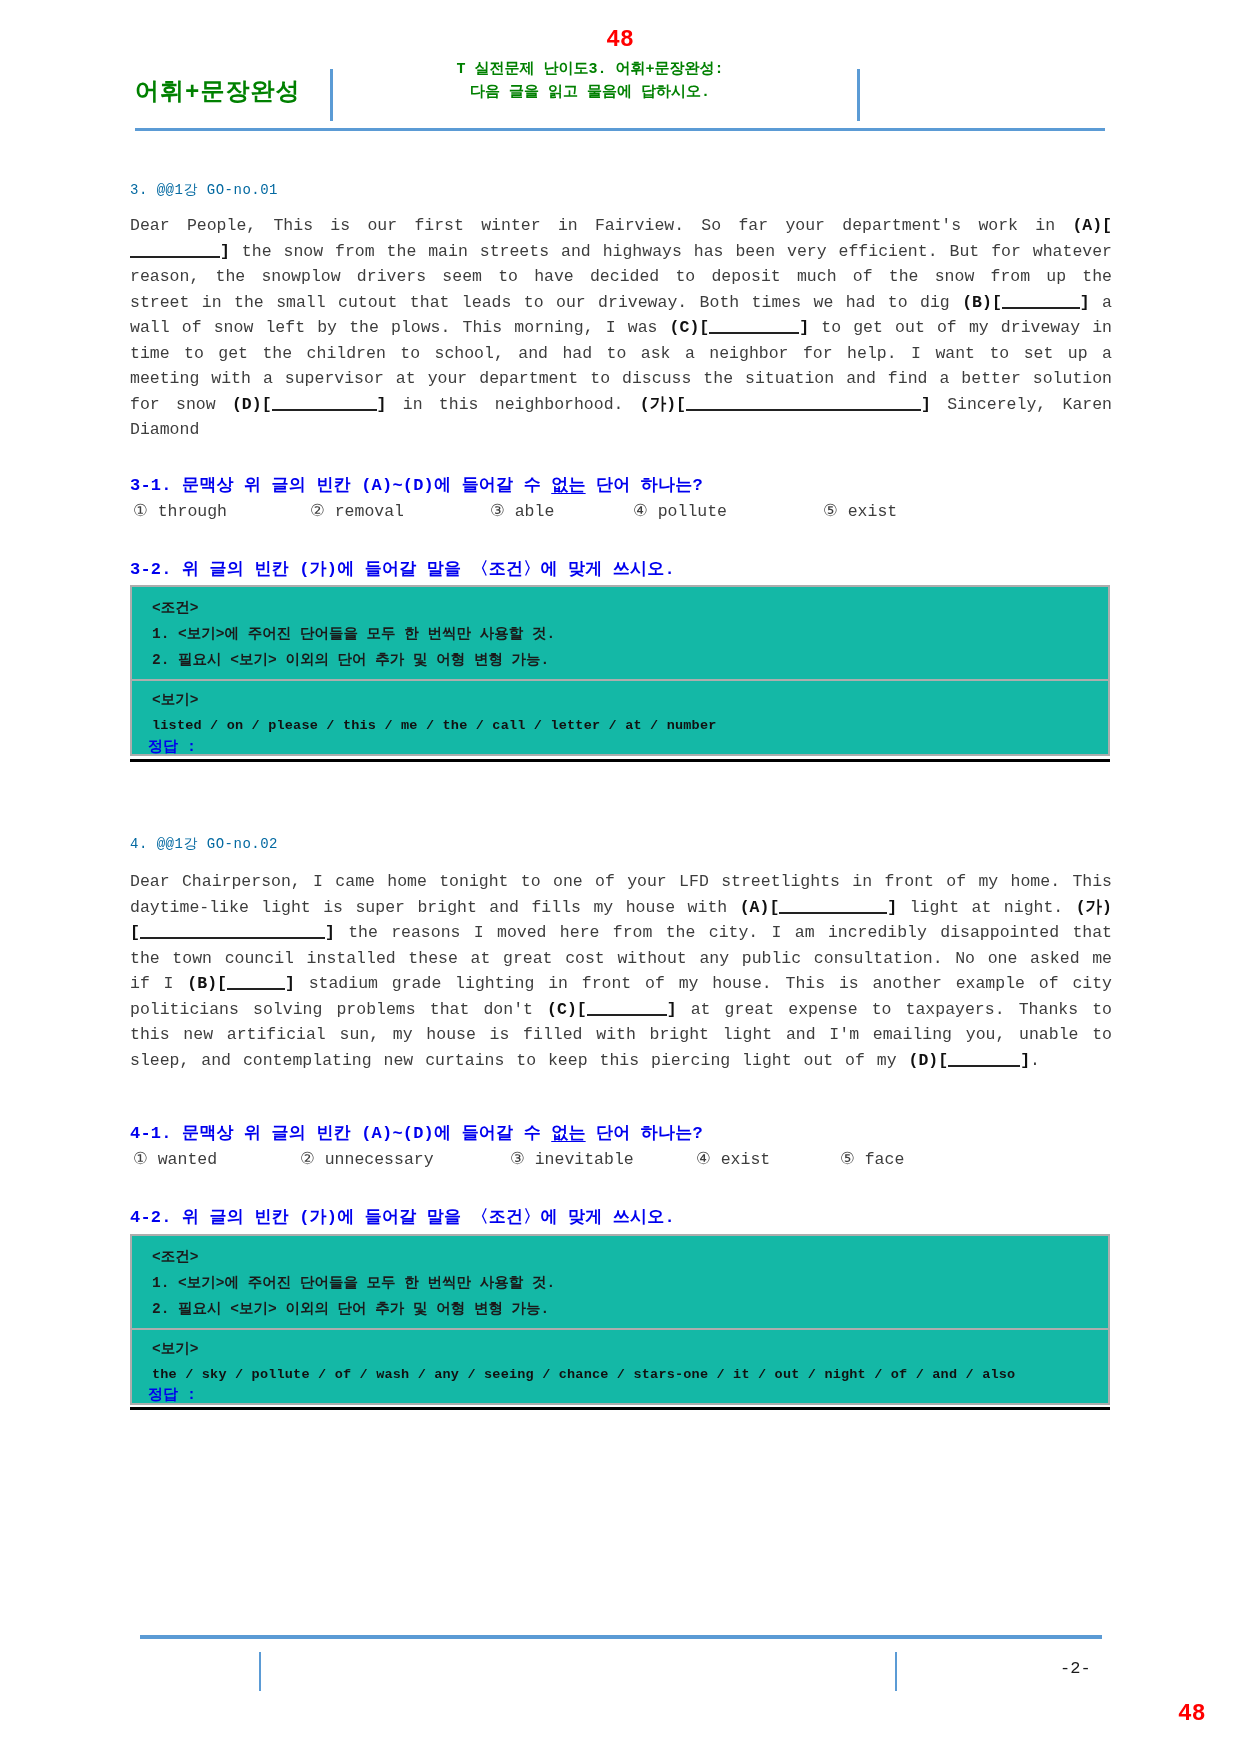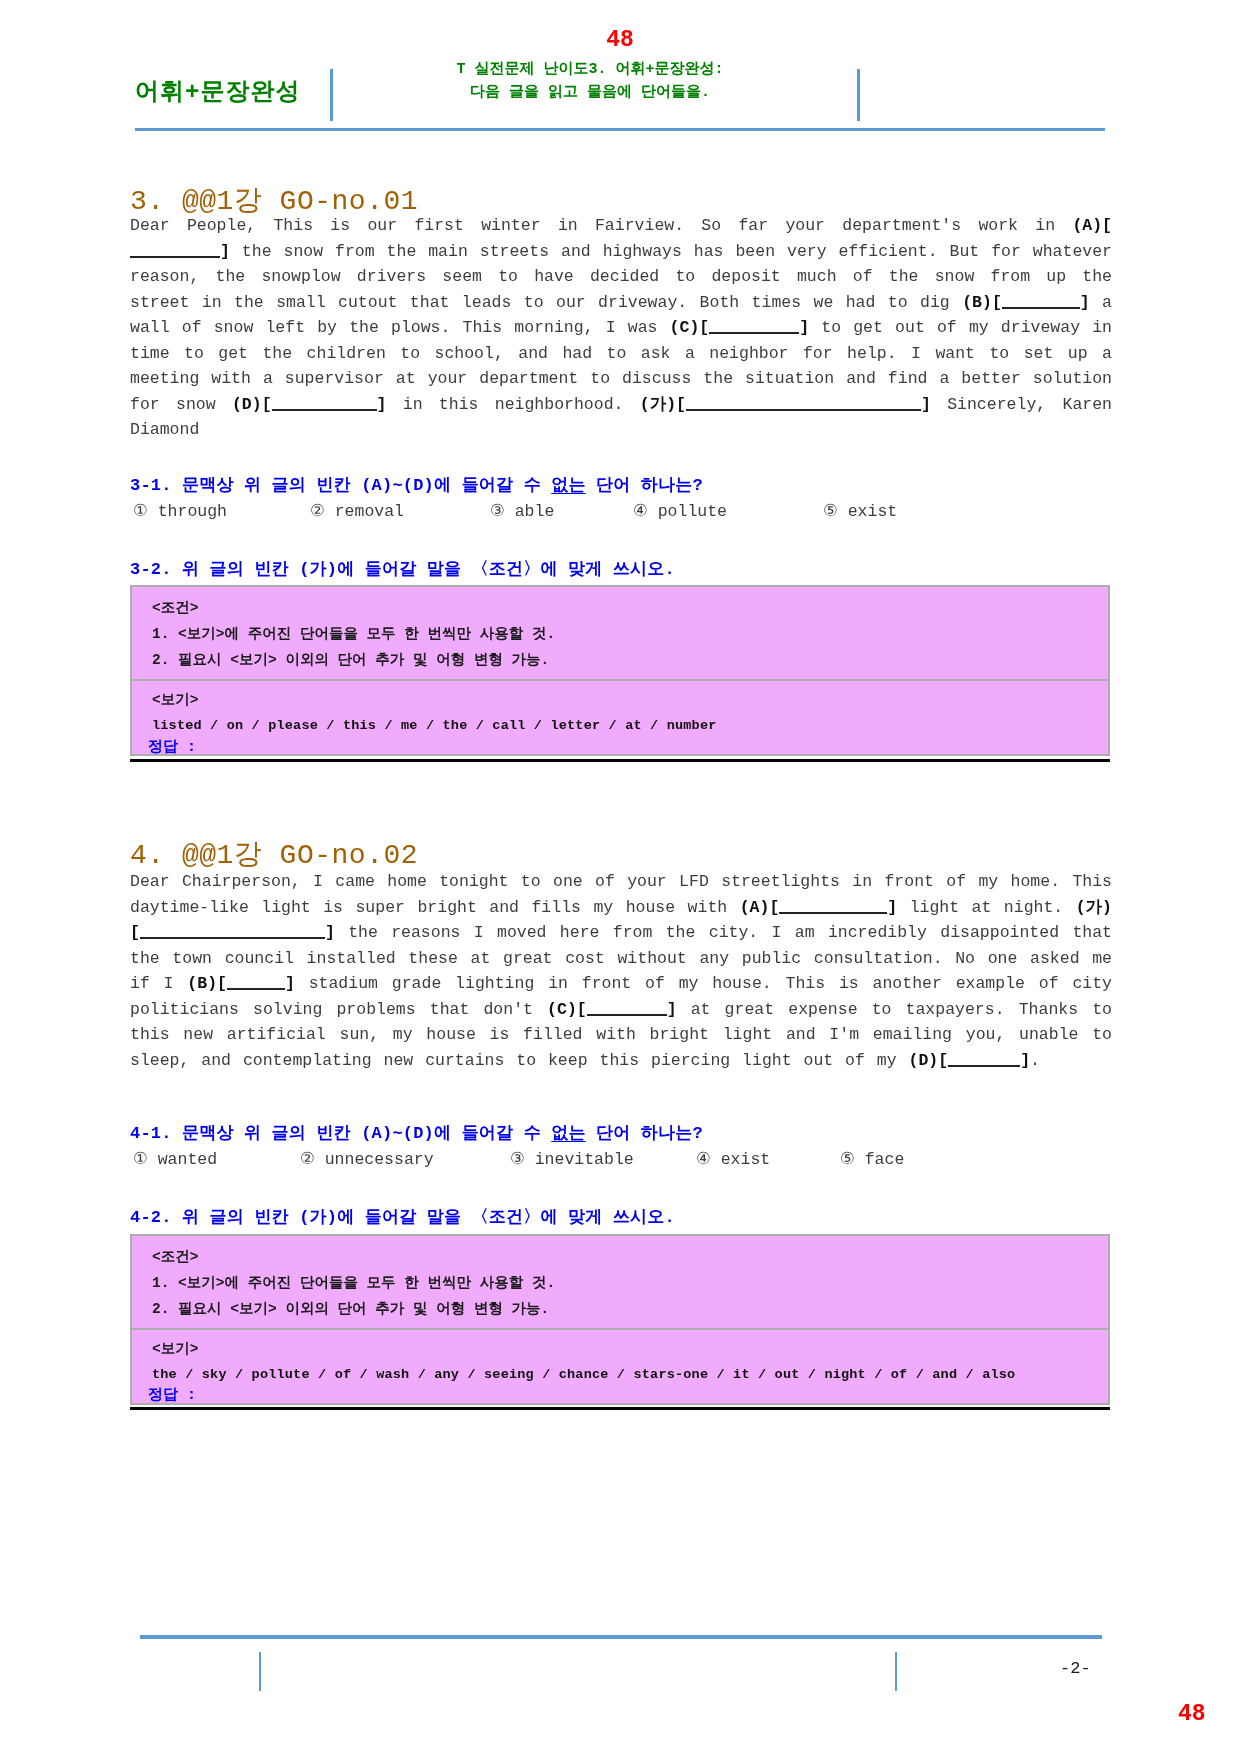--- a/index.html
+++ b/index.html
@@ -16,21 +16,21 @@
   
   .hdr-left { top:66px; left:135px; color:#008000; font-size:24px; font-weight:700; letter-spacing:1px; }
   .vbar { width:3px; background:#5b9bd5; }
   .hdr-bar1 { top:60px; left:330px; height:52px; }
   .hdr-bar2 { top:60px; left:857px; height:52px; }
   .hdr-center { top:49px; left:350px; width:480px; text-align:center;
                 color:#008000; font-size:15px; font-weight:700; line-height:23px; }
   .hdr-line { top:119px; left:135px; width:970px; height:3px; background:#5b9bd5; }
 
   
-  .sec-heading { color:#a16207; font-size:28px; font-weight:500; letter-spacing:0.5px; }
+  .sec-heading { color:#0369a1; font-size:14px; font-weight:500; letter-spacing:0.5px; }
   .sec3-heading { top:172px; left:130px; }
   .sec4-heading { top:826px; left:130px; }
 
   
   .passage { left:130px; width:982px; color:#3d3d3d; font-size:16.5px; line-height:25.5px;
              text-align:justify; word-spacing:2px; }
   .sec3-passage { top:204px; }
   .sec4-passage { top:860px; }
   .bmark { color:#111; font-weight:700; }
   .br { color:#111; font-weight:700; }
@@ -44,21 +44,21 @@
   .q32-heading { top:548px; left:130px; }
   .q41-heading { top:1112px; left:130px; }
   .q42-heading { top:1196px; left:130px; }
 
   
   .opts { left:133px; width:990px; display:grid; color:#3d3d3d; font-size:16.5px; }
   .opts-3 { top:492px; grid-template-columns:177px 180px 143px 190px auto; }
   .opts-4 { top:1140px; grid-template-columns:167px 210px 186px 144px auto; }
 
   
-  .cond-box { left:130px; width:980px; border:2px solid #adadad; background:#f0abfc; }
+  .cond-box { left:130px; width:980px; border:2px solid #adadad; background:#14b8a6; }
   .box3 { top:576px; }
   .box4 { top:1225px; }
   .cond-row { padding:8px 14px 6px 20px; font-size:14.5px; font-weight:600; color:#1a1a1a; line-height:26px; }
   .bogi-row { border-top:2px solid #adadad; padding:6px 14px 15px 20px; line-height:26px; }
   .bogi-label { font-size:14.5px; font-weight:600; color:#1a1a1a; }
   .word-list { font-size:13.5px; font-weight:700; color:#111; letter-spacing:0.2px; }
 
   
   .ans-label { left:130px; padding-left:18px; color:#0000ee; font-size:15px; font-weight:700; }
   .ans3-label { top:728px; }
@@ -78,21 +78,21 @@
 <body>
 
 <div id="page">
 
   <div class="abs top-pagenum">48</div>
 
   <div class="abs hdr-left">어휘+문장완성</div>
   <div class="abs vbar hdr-bar1"></div>
   <div class="abs hdr-center">
     <div>T 실전문제 난이도3. 어휘+문장완성:</div>
-    <div>다음 글을 읽고 물음에 단어들을.</div>
+    <div>다음 글을 읽고 물음에 답하시오.</div>
   </div>
   <div class="abs vbar hdr-bar2"></div>
   <div class="abs hdr-line"></div>
 
   <div class="abs sec-heading sec3-heading">3. @@1강 GO-no.01</div>
   <div class="abs passage sec3-passage">Dear People, This is our first winter in Fairview. So far your department's work in <b class="bmark">(A)</b><b class="br">[</b><span class="blank" style="width: 90px;"></span><b class="br">]</b> the snow from the main streets and highways has been very efficient. But for whatever reason, the snowplow drivers seem to have decided to deposit much of the snow from up the street in the small cutout that leads to our driveway. Both times we had to dig <b class="bmark">(B)</b><b class="br">[</b><span class="blank" style="width: 78px;"></span><b class="br">]</b> a wall of snow left by the plows. This morning, I was <b class="bmark">(C)</b><b class="br">[</b><span class="blank" style="width: 90px;"></span><b class="br">]</b> to get out of my driveway in time to get the children to school, and had to ask a neighbor for help. I want to set up a meeting with a supervisor at your department to discuss the situation and find a better solution for snow <b class="bmark">(D)</b><b class="br">[</b><span class="blank" style="width: 105px;"></span><b class="br">]</b> in this neighborhood. <b class="bmark">(가)</b><b class="br">[</b><span class="blank" style="width: 235px;"></span><b class="br">]</b> Sincerely, Karen Diamond</div>
 
   <div class="abs q-heading q31-heading">
     <span>3-1. 문맥상 위 글의 빈칸 (A)~(D)에 들어갈 수 </span><span class="q-underline">없는</span><span> 단어 하나는?</span>
   </div>

